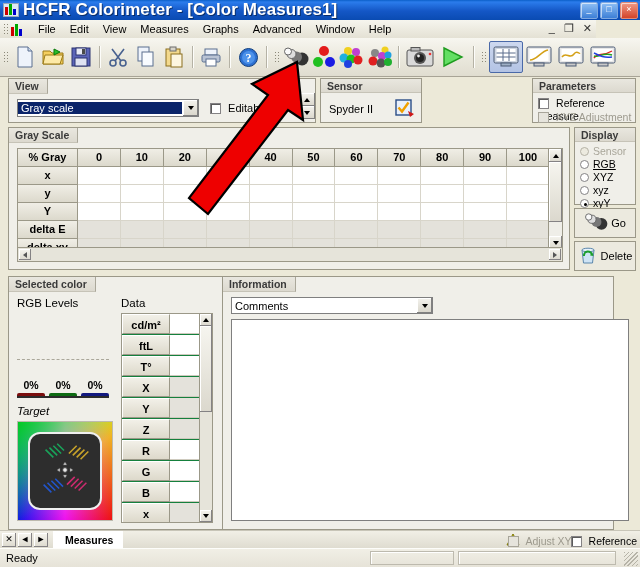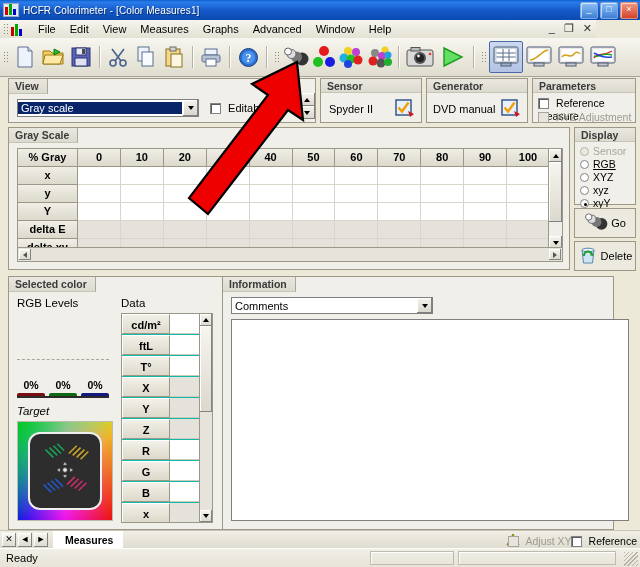--- a/index.html
+++ b/index.html
@@ -15,21 +15,21 @@
   
   .titlebar{
     position:absolute;left:0;top:0;width:640px;height:20px;
     background:linear-gradient(180deg,#0b5fc9 0%,#2b7cec 10%,#1457c6 55%,#0a4bb2 100%);
     display:flex;align-items:center;
   }
   .titlebar .tb-icon{width:16px;height:14px;margin-left:3px;margin-right:4px;display:flex;align-items:flex-end;gap:1px;background:#dfe8f4;border:1px solid #9aa8bc;padding:1px;box-sizing:border-box;}
   .tb-icon i{display:block;width:3px;background:#c00;height:8px;}
   .tb-icon i:nth-child(2){background:#0a0;height:11px;}
   .tb-icon i:nth-child(3){background:#00c;height:6px;}
-  .titlebar .tb-title{color:#fff;font-weight:normal;font-size:10px;text-shadow:1px 1px 0 rgba(0,0,0,.45);letter-spacing:.1px;}
+  .titlebar .tb-title{color:#fff;font-weight:bold;font-size:17px;text-shadow:1px 1px 0 rgba(0,0,0,.45);letter-spacing:.1px;}
   .tb-buttons{position:absolute;right:2px;top:2px;display:flex;gap:2px;}
   .tb-btn{
     width:16px;height:15px;border:1px solid #7da7e0;border-radius:2px;
     background:linear-gradient(180deg,#8fc0f5,#3d7fd6);
     color:#fff;font-size:9px;line-height:13px;text-align:center;font-family:"Liberation Sans",sans-serif;
     box-shadow:inset 1px 1px 0 rgba(255,255,255,.6);
   }
 
   
   .menubar{
@@ -395,31 +395,20 @@
     <span style="position:absolute;left:8px;top:24px;font-size:11px;">Spyder II</span>
     <span style="position:absolute;left:74px;top:20px;">
       <svg width="20" height="19" viewBox="0 0 20 19">
         <rect x="1" y="1" width="15" height="15" fill="#e9f0fb" stroke="#2a4d86" stroke-width="1.4"></rect>
         <path d="M3.5 8.5 L7 12.5 L13.5 3.5" stroke="#f0a000" stroke-width="2.4" fill="none"></path>
         <path d="M13 12 L19 15 L15 18 Z" fill="#d01818"></path>
       </svg>
     </span>
   </div>
 
-  <div class="gbox" style="left:426px;top:78px;width:102px;height:45px;">
-    <span class="capfull">Generator</span>
-    <span style="position:absolute;left:6px;top:24px;font-size:11px;">DVD manual</span>
-    <span style="position:absolute;left:74px;top:20px;">
-      <svg width="20" height="19" viewBox="0 0 20 19">
-        <rect x="1" y="1" width="15" height="15" fill="#e9f0fb" stroke="#2a4d86" stroke-width="1.4"></rect>
-        <path d="M3.5 8.5 L7 12.5 L13.5 3.5" stroke="#f0a000" stroke-width="2.4" fill="none"></path>
-        <path d="M13 12 L19 15 L15 18 Z" fill="#d01818"></path>
-      </svg>
-    </span>
-  </div>
 
   <div class="gbox" style="left:532px;top:78px;width:104px;height:45px;">
     <span class="capfull">Parameters</span>
     <div style="position:absolute;left:5px;top:17px;">
       <span class="cbx"></span>
       <span style="margin-left:4px;vertical-align:middle;font-size:10.5px;">Reference measure</span>
     </div>
     <div style="position:absolute;left:5px;top:31px;">
       <span class="cbx dis"></span>
       <span style="margin-left:4px;vertical-align:middle;font-size:10.5px;color:#9d9a8e;">XYZ Adjustment</span>
@@ -612,21 +601,21 @@
         </svg>
         <span style="position:absolute;left:50%;top:50%;transform:translate(-50%,-50%);">
           <svg width="18" height="18" viewBox="0 0 18 18">
             <path d="M9 1 L11 4 H7 Z M9 17 L11 14 H7 Z M1 9 L4 7 V11 Z M17 9 L14 7 V11 Z" fill="#dcdcdc" stroke="#555" stroke-width=".6"></path>
             <circle cx="9" cy="9" r="2.4" fill="#e9e9e9" stroke="#444"></circle>
           </svg>
         </span>
       </div>
     </div>
 
-    <div style="position:absolute;left:112px;top:36px;width:92px;height:210px;border:1px solid #9b9888;background:#14b8a6;box-sizing:border-box;overflow:hidden;">
+    <div style="position:absolute;left:112px;top:36px;width:92px;height:210px;border:1px solid #9b9888;background:#15803d;box-sizing:border-box;overflow:hidden;">
       <div id="data-rows" style="position:absolute;left:0;top:0;">
           <div class="dt-row">
             <div class="dt-lbl">cd/m²</div>
             <div class="dt-val"></div>
           </div>
           <div class="dt-row">
             <div class="dt-lbl">ftL</div>
             <div class="dt-val"></div>
           </div>
           <div class="dt-row">

